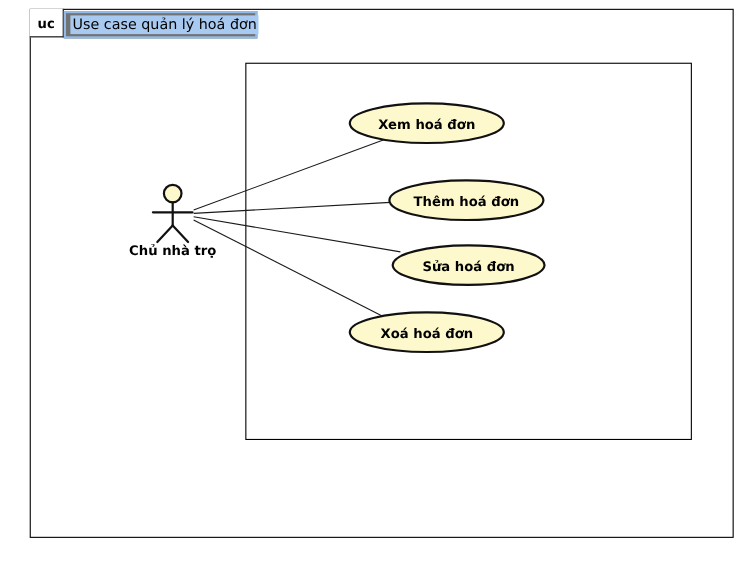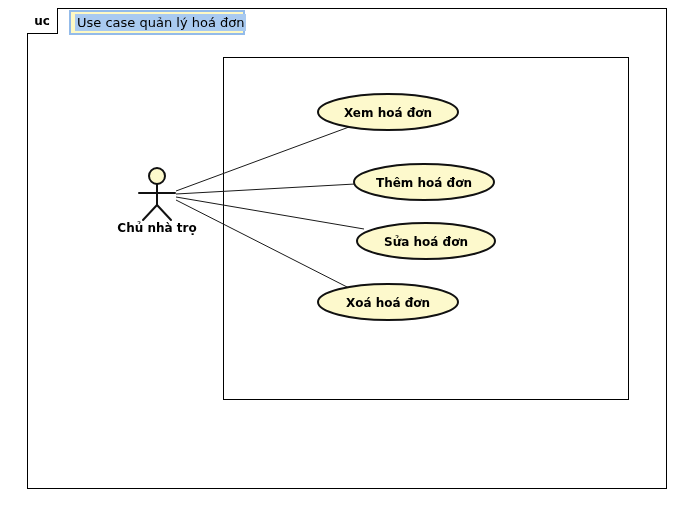--- a/index.html
+++ b/index.html
@@ -44,30 +44,29 @@
     color: #000000;
     z-index: 3;
   }
   
   .title-editbox {
     position: absolute;
     left: 58px;
     top: 10px;
     width: 168px;
     height: 21px;
-    background: #fef9c3;
+    background: #737373;
     border: 2px solid #93bbea;
     display: flex;
     align-items: center;
     padding-left: 4px;
     z-index: 4;
     font-size: 13px;
     color: #000000;
     white-space: nowrap;
-    margin-left: 11px;
   }
   .title-editbox .selected-text {
     background: #a9caf0;
     padding: 1px 2px;
   }
   
   .system-boundary {
     position: absolute;
     left: 223px;
     top: 57px;

